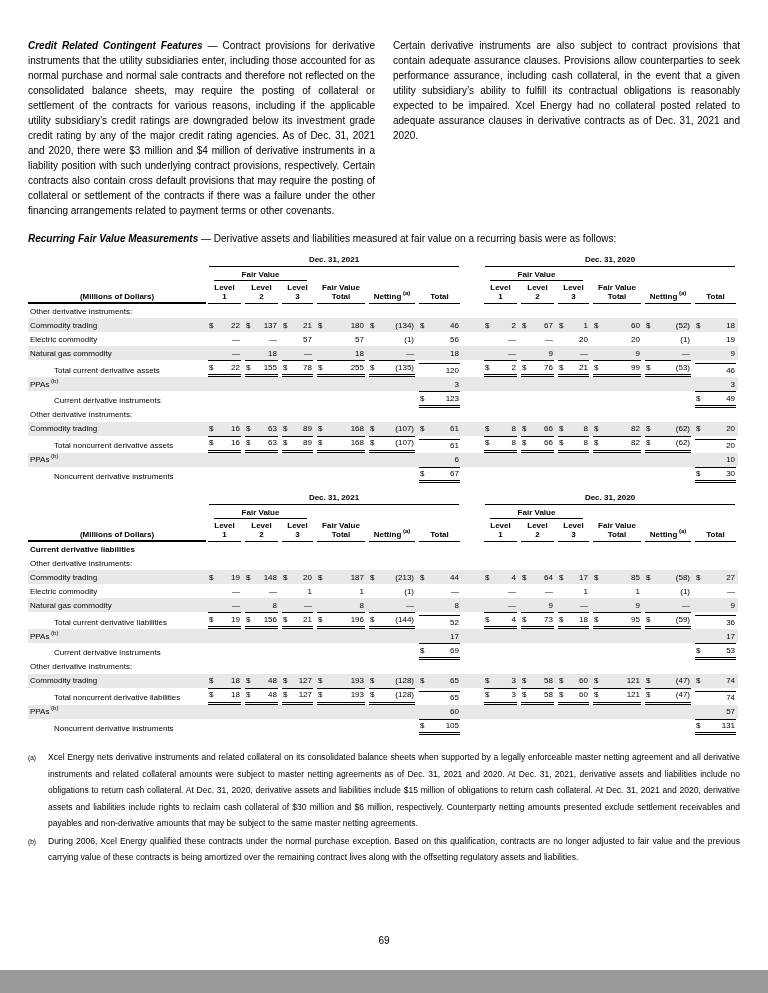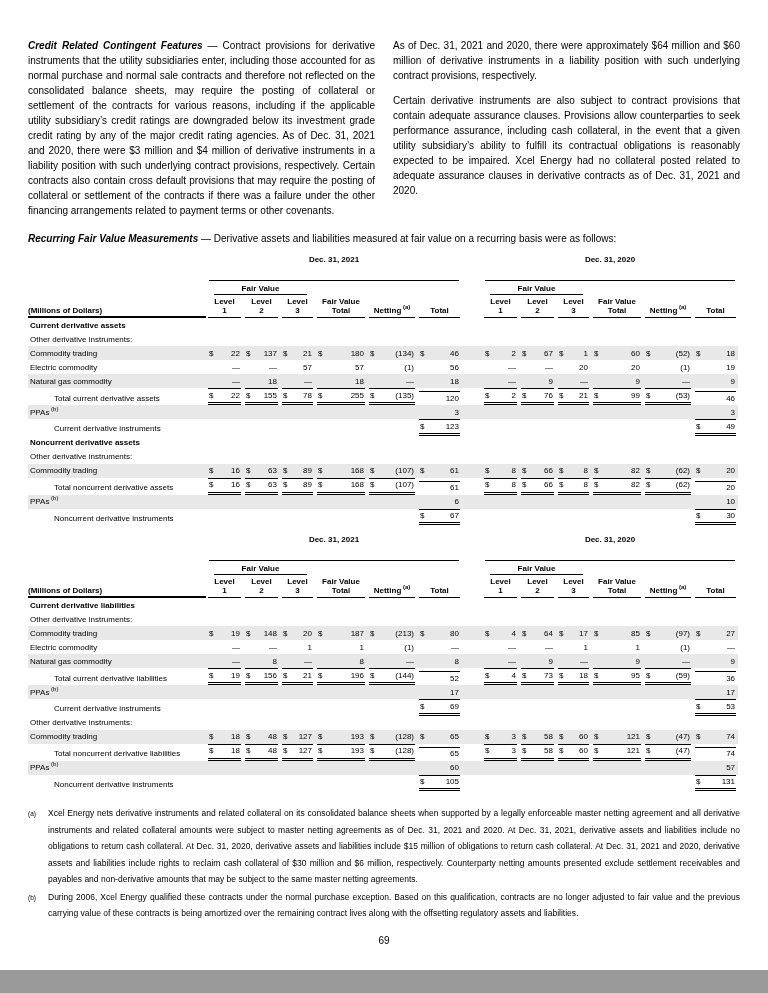--- a/index.html
+++ b/index.html
@@ -14,24 +14,24 @@
   .intro .col { flex:1; font-size:10px; line-height:15px; text-align:justify; }
   .lead { font-weight:bold; font-style:italic; }
   .intro .col p + p { margin-top:10px; }
   
   .section-heading { margin-top:13px; font-size:10px; line-height:15px; }
   
   table.fvtable { border-collapse:separate; border-spacing:0; table-layout:fixed;
                   width:710px; margin-top:9px; font-size:8px; color:#000; }
   table.fvtable th, table.fvtable td { padding:0; }
   .hrow th { font-weight:bold; vertical-align:bottom; font-size:8px; line-height:9px; }
-  .grpbox { border-bottom:1px solid #000; text-align:center; padding-bottom:16px; margin:0 3px; }
+  .grpbox { border-bottom:1px solid #000; text-align:center; padding-bottom:2px; margin:0 3px; }
   .fvbox  { border-bottom:1px solid #000; text-align:center; padding-bottom:1px; margin:3px 8px 0 8px; }
   .colbox { border-bottom:1px solid #000; text-align:center; padding:2px 0 2px 0; margin:0 2px; }
-  .lblhbox{ border-bottom:2px solid #000; padding-bottom:1px; text-align:left; font-weight:bold; }
+  .lblhbox{ border-bottom:2px solid #000; padding-bottom:1px; text-align:center; font-weight:bold; }
   sup { font-size:6px; vertical-align:super; line-height:0; }
   tbody td { height:14px; vertical-align:bottom; font-size:8px; line-height:10px; }
   tr.shaded { background:#e8e8e8; }
   .k-section td { font-weight:bold; padding-top:3px; }
   .lblbox { padding:1.5px 0 1.5px 2px; white-space:nowrap; overflow:hidden; }
   .ind1 .lblbox { }
   .ind2 .lblbox { padding-left:26px; }
   .num .cellbox { display:flex; align-items:baseline; margin:0 2px; padding:1.5px 1px; min-height:11px; }
   .cellbox .val { margin-left:auto; }
   .cellbox .cur { }
@@ -50,21 +50,20 @@
 </head>
 <body>
 
 <div class="page">
 
   <div class="intro">
     <div class="col">
       <p><span class="lead">Credit Related Contingent Features</span><span> — Contract provisions for derivative instruments that the utility subsidiaries enter, including those accounted for as normal purchase and normal sale contracts and therefore not reflected on the consolidated balance sheets, may require the posting of collateral or settlement of the contracts for various reasons, including if the applicable utility subsidiary’s credit ratings are downgraded below its investment grade credit rating by any of the major credit rating agencies. As of Dec. 31, 2021 and 2020, there were $3 million and $4 million of derivative instruments in a liability position with such underlying contract provisions, respectively. Certain contracts also contain cross default provisions that may require the posting of collateral or settlement of the contracts if there was a failure under the other financing arrangements related to payment terms or other covenants.</span></p>
     </div>
     <div class="col">
-      <p>As of Dec. 31, 2021 and 2020, there were approximately $64 million and $60 million of derivative instruments in a liability position with such underlying contract provisions, respectively.</p>
       <p>Certain derivative instruments are also subject to contract provisions that contain adequate assurance clauses. Provisions allow counterparties to seek performance assurance, including cash collateral, in the event that a given utility subsidiary’s ability to fulfill its contractual obligations is reasonably expected to be impaired. Xcel Energy had no collateral posted related to adequate assurance clauses in derivative contracts as of Dec. 31, 2021 and 2020.</p>
     </div>
   </div>
 
   <p class="section-heading"><span class="lead">Recurring Fair Value Measurements</span><span> — Derivative assets and liabilities measured at fair value on a recurring basis were as follows:</span></p>
 
   <table class="fvtable">
       <colgroup>
         <col style="width: 178px;">
         <col style="width: 37px;">
@@ -141,25 +140,20 @@
           </th>
           <th class="colth">
             <div class="colbox">Netting<sup> (a)</sup></div>
           </th>
           <th class="colth">
             <div class="colbox">Total</div>
           </th>
         </tr>
       </thead>
       <tbody>
-        <tr class="row k-section">
-          <td class="lbl ind0" colspan="14">
-            <div class="lblbox">Current derivative assets</div>
-          </td>
-        </tr>
         <tr class="row k-plain">
           <td class="lbl ind0" colspan="14">
             <div class="lblbox">Other derivative instruments:</div>
           </td>
         </tr>
         <tr class="row k-data shaded">
           <td class="lbl ind1">
             <div class="lblbox">Commodity trading</div>
           </td>
           <td class="num">
@@ -529,25 +523,20 @@
             <div class="cellbox"></div>
           </td>
           <td class="num">
             <div class="cellbox"></div>
           </td>
           <td class="num">
             <div class="cellbox topline dbl">
               <span class="cur">$</span>
               <span class="val">49</span>
             </div>
-          </td>
-        </tr>
-        <tr class="row k-section">
-          <td class="lbl ind0" colspan="14">
-            <div class="lblbox">Noncurrent derivative assets</div>
           </td>
         </tr>
         <tr class="row k-plain">
           <td class="lbl ind0" colspan="14">
             <div class="lblbox">Other derivative instruments:</div>
           </td>
         </tr>
         <tr class="row k-data shaded">
           <td class="lbl ind1">
             <div class="lblbox">Commodity trading</div>
@@ -923,21 +912,21 @@
           </td>
           <td class="num">
             <div class="cellbox">
               <span class="cur">$</span>
               <span class="val">(213)</span>
             </div>
           </td>
           <td class="num">
             <div class="cellbox">
               <span class="cur">$</span>
-              <span class="val">80</span>
+              <span class="val">44</span>
             </div>
           </td>
           <td class="gapcell"></td>
           <td class="num">
             <div class="cellbox">
               <span class="cur">$</span>
               <span class="val">4</span>
             </div>
           </td>
           <td class="num">
@@ -954,21 +943,21 @@
           </td>
           <td class="num">
             <div class="cellbox">
               <span class="cur">$</span>
               <span class="val">85</span>
             </div>
           </td>
           <td class="num">
             <div class="cellbox">
               <span class="cur">$</span>
-              <span class="val">(97)</span>
+              <span class="val">(58)</span>
             </div>
           </td>
           <td class="num">
             <div class="cellbox">
               <span class="cur">$</span>
               <span class="val">27</span>
             </div>
           </td>
         </tr>
         <tr class="row k-data">

